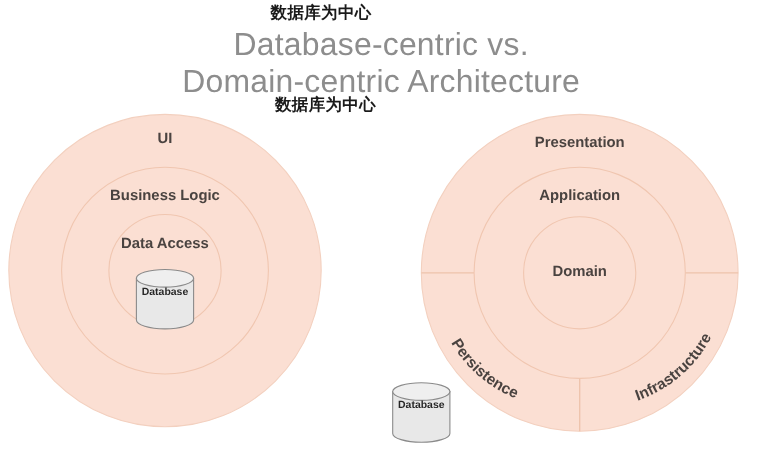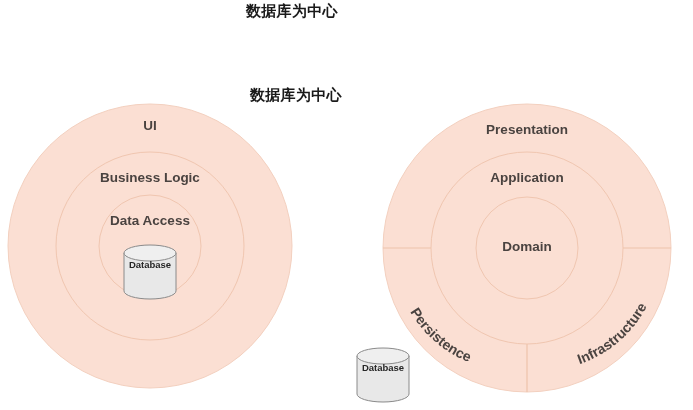--- a/index.html
+++ b/index.html
@@ -63,20 +63,24 @@
   text.ring-label.big { font-size: 13.5px; }
   text.ring-label.arc { font-size: 14px; }
 </style>
 </head>
 <body>
 
 <div id="stage">
 
   <div class="cn-label" id="cn-top">数据库为中心</div>
 
+  <div class="title-wrap">
+    <span class="title-line">Database-centric vs.</span>
+    <span class="title-line">Domain-centric Architecture</span>
+  </div>
 
   <div class="cn-label" id="cn-bottom">数据库为中心</div>
 
   <svg id="diagram" viewBox="0 0 693 410" xmlns="http://www.w3.org/2000/svg">
 
     <defs>
 
       <path id="arc-persistence" d="M 404.5 301 A 120 120 0 0 0 480 366" fill="none"></path>
       <path id="arc-infrastructure" d="M 574 366 A 120 120 0 0 0 649.5 301" fill="none"></path>
     </defs>

